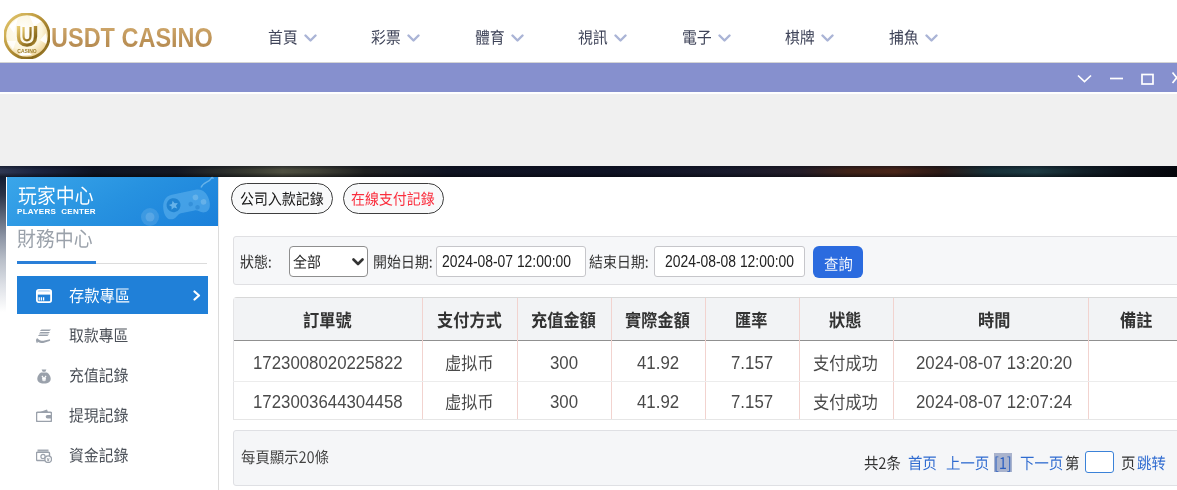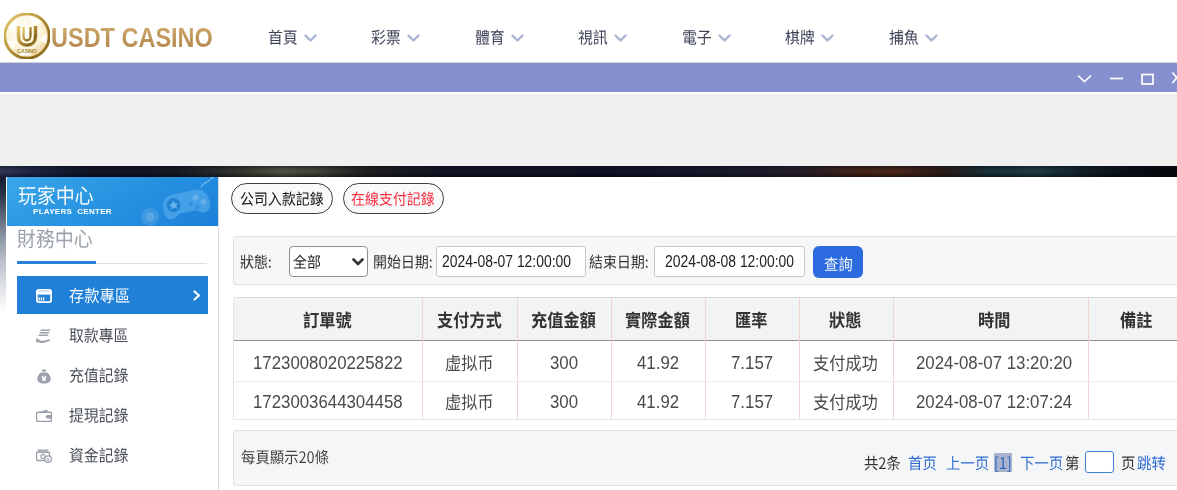--- a/index.html
+++ b/index.html
@@ -231,21 +231,21 @@
       <circle cx="12" cy="12" r="4.5" fill="#ffffff" opacity="0.14"></circle>
     </svg>
 <svg style="position:absolute;left:18.0px;top:185.0px;overflow:visible" width="76" height="24">
       <g fill="#ffffff" transform="translate(0,18.48) scale(0.01890,0.02100)">
         <use href="#r73A9" x="0"></use>
         <use href="#r5BB6" x="1000"></use>
         <use href="#r4E2D" x="2000"></use>
         <use href="#r5FC3" x="3000"></use>
       </g>
     </svg>
-<div style="position:absolute;left:33px;top:206.5px;font:bold 8px 'Liberation Sans',sans-serif;color:#fff;letter-spacing:0.3px">PLAYERS&nbsp; CENTER</div>
+<div style="position:absolute;left:17px;top:206.5px;font:bold 8px 'Liberation Sans',sans-serif;color:#fff;letter-spacing:0.3px">PLAYERS&nbsp; CENTER</div>
 <svg style="position:absolute;left:17.0px;top:228.0px;overflow:visible" width="76" height="24">
       <g fill="#9aa1aa" transform="translate(0,18.48) scale(0.01890,0.02100)">
         <use href="#r8CA1" x="0"></use>
         <use href="#r52D9" x="1000"></use>
         <use href="#r4E2D" x="2000"></use>
         <use href="#r5FC3" x="3000"></use>
       </g>
     </svg>
 <div style="position:absolute;left:17px;top:261px;width:79px;height:3px;background:#2a7fd8"></div>
 <div style="position:absolute;left:96px;top:263px;width:111px;height:1px;background:#dcdcdc"></div>

